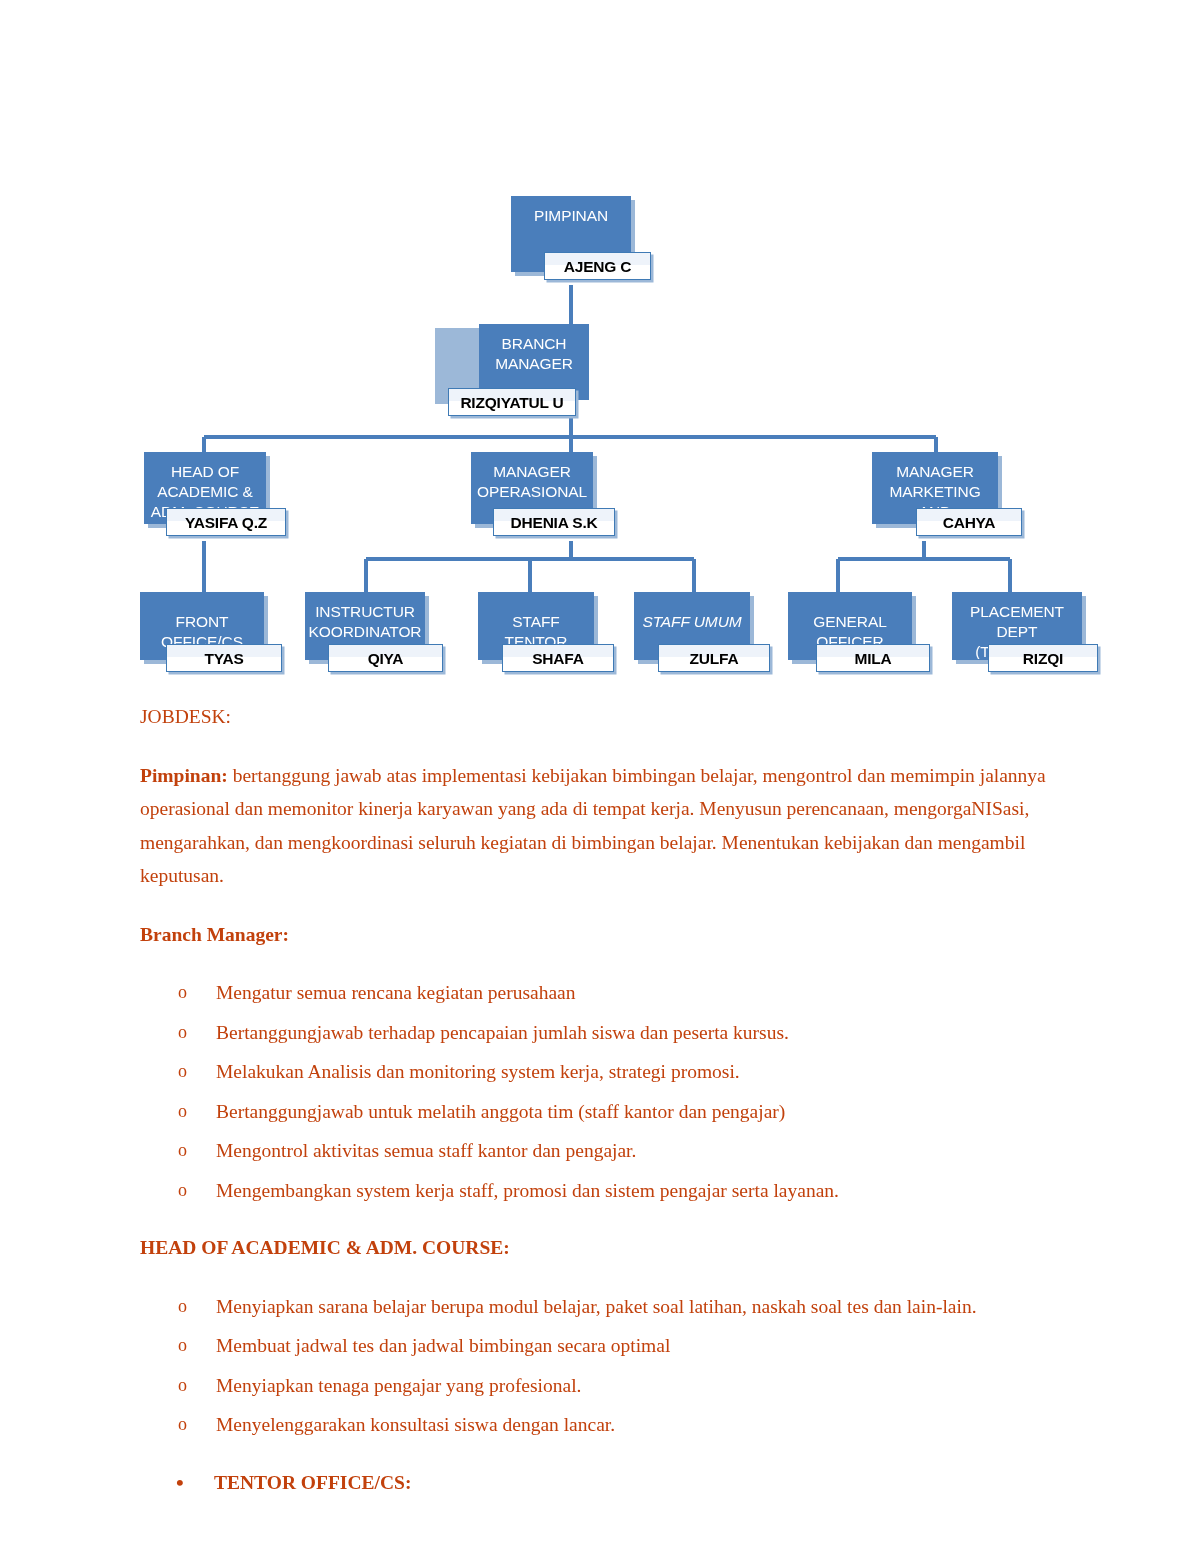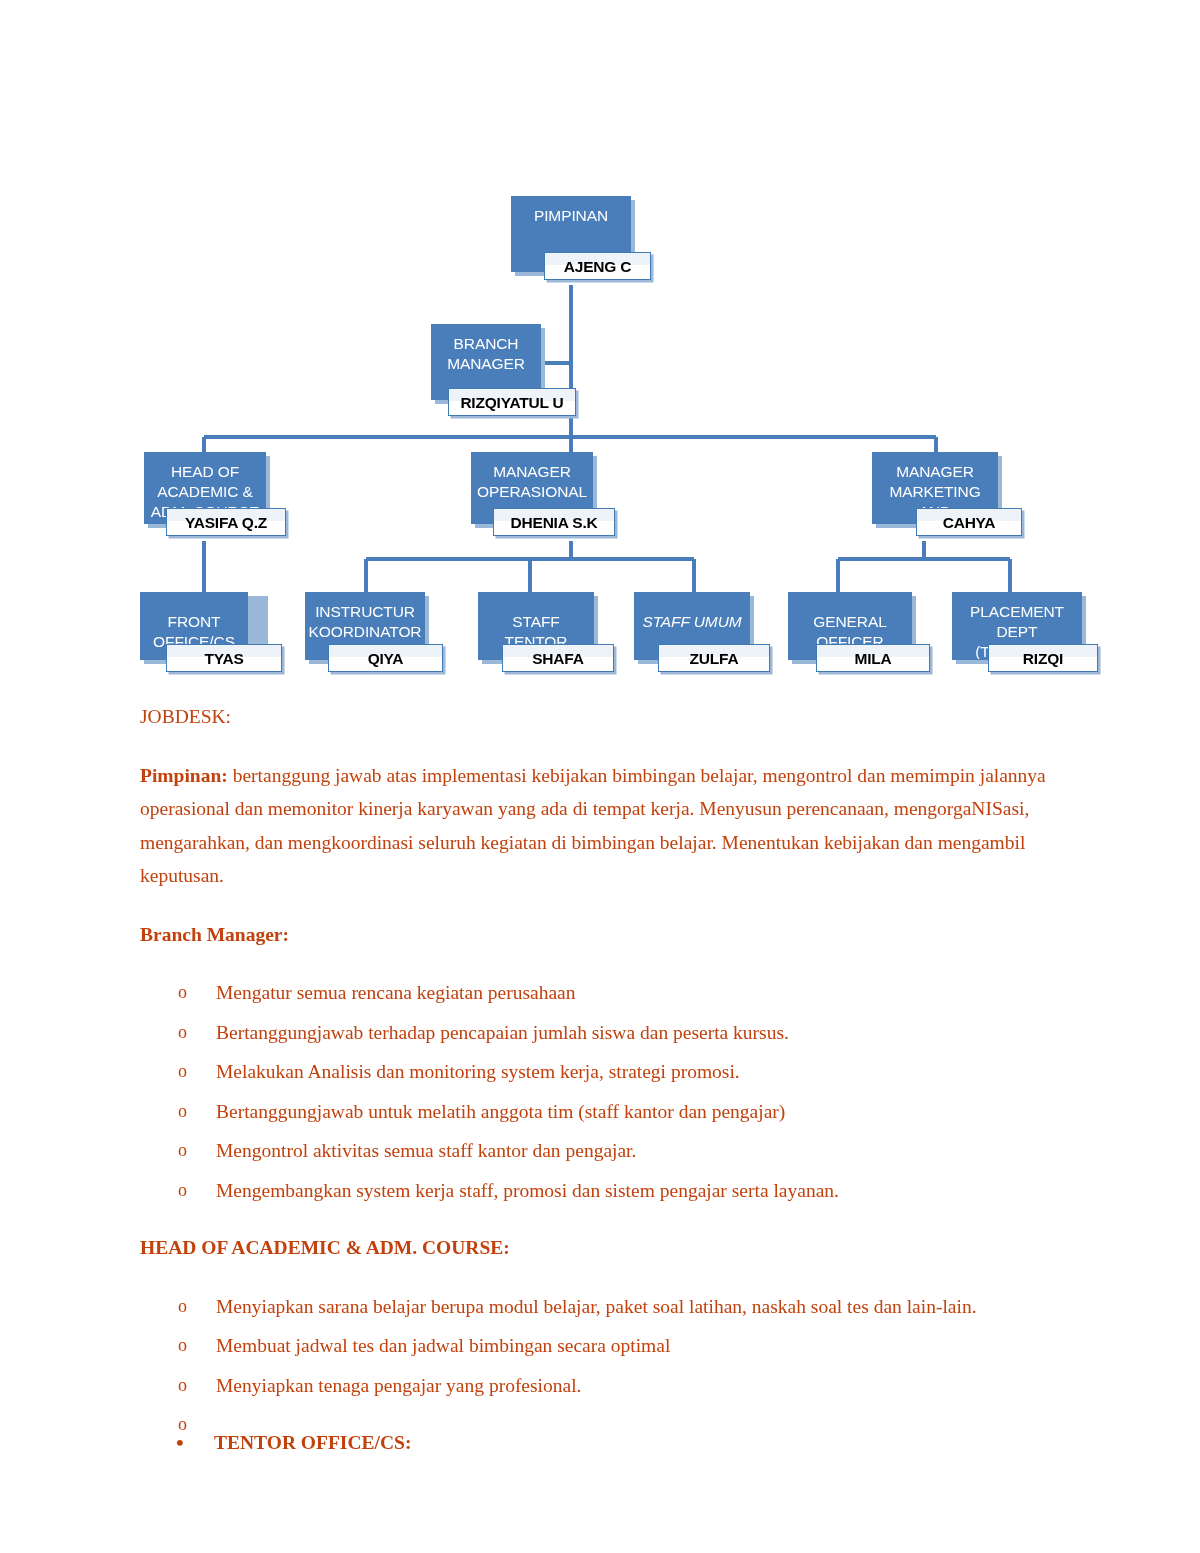--- a/index.html
+++ b/index.html
@@ -158,21 +158,21 @@
     <div class="role-box" style="width:120px; height:76px;">
       <div class="role-text">PIMPINAN</div>
     </div>
     <div class="name-plate" style="left:33px; top:56px; width:107px; height:28px;">
       <span class="name-text">AJENG C</span>
     </div>
   </div>
 
   <div class="node" style="left:431px; top:324px; width:145px; height:95px;">
     <div class="box-shadow-pad" style="left:4px; top:4px; width:110px; height:76px;"></div>
-    <div class="role-box" style="width:110px; height:76px;">
+    <div class="role-box" style="width:110px; height:76px;margin-left:48px;">
       <div class="role-text">BRANCH
 MANAGER</div>
     </div>
     <div class="name-plate" style="left:17px; top:64px; width:128px; height:28px;">
       <span class="name-text">RIZQIYATUL U</span>
     </div>
   </div>
 
   <div class="node" style="left:144px; top:452px; width:142px; height:92px;">
     <div class="box-shadow-pad" style="left:4px; top:4px; width:122px; height:72px;"></div>
@@ -204,21 +204,21 @@
 MARKETING AND
 PUBLIC RELATION</div>
     </div>
     <div class="name-plate" style="left:44px; top:56px; width:106px; height:28px;">
       <span class="name-text">CAHYA</span>
     </div>
   </div>
 
   <div class="node" style="left:140px; top:592px; width:142px; height:88px;">
     <div class="box-shadow-pad" style="left:4px; top:4px; width:124px; height:68px;"></div>
-    <div class="role-box" style="width:108px; height:68px;">
+    <div class="role-box" style="width:124px; height:68px;">
       <div class="role-text" style="padding-top:19px;">FRONT OFFICE/CS</div>
     </div>
     <div class="name-plate" style="left:26px; top:52px; width:116px; height:28px;">
       <span class="name-text">TYAS</span>
     </div>
   </div>
 
   <div class="node" style="left:305px; top:592px; width:138px; height:88px;">
     <div class="box-shadow-pad" style="left:4px; top:4px; width:120px; height:68px;"></div>
     <div class="role-box" style="width:120px; height:68px;">
@@ -289,20 +289,20 @@
     <li><span class="marker">o</span><span>Mengontrol aktivitas semua staff kantor dan pengajar.</span></li>
     <li><span class="marker">o</span><span>Mengembangkan system kerja staff, promosi dan sistem pengajar serta layanan.</span></li>
   </ul>
 
   <p class="section-head">HEAD OF ACADEMIC &amp; ADM. COURSE:</p>
 
   <ul class="bullets">
     <li><span class="marker">o</span><span>Menyiapkan sarana belajar berupa modul belajar, paket soal latihan, naskah soal tes dan lain-lain.</span></li>
     <li><span class="marker">o</span><span>Membuat jadwal tes dan jadwal bimbingan secara optimal</span></li>
     <li><span class="marker">o</span><span>Menyiapkan tenaga pengajar yang profesional.</span></li>
-    <li><span class="marker">o</span></li>
+    <li><span class="marker">o</span><span>Menyelenggarakan konsultasi siswa dengan lancar.</span></li>
   </ul>
 
   <ul class="bullets disc">
     <li><span class="marker">•</span><span>TENTOR OFFICE/CS:</span></li>
   </ul>
 
 </div>
 
 </body></html>

